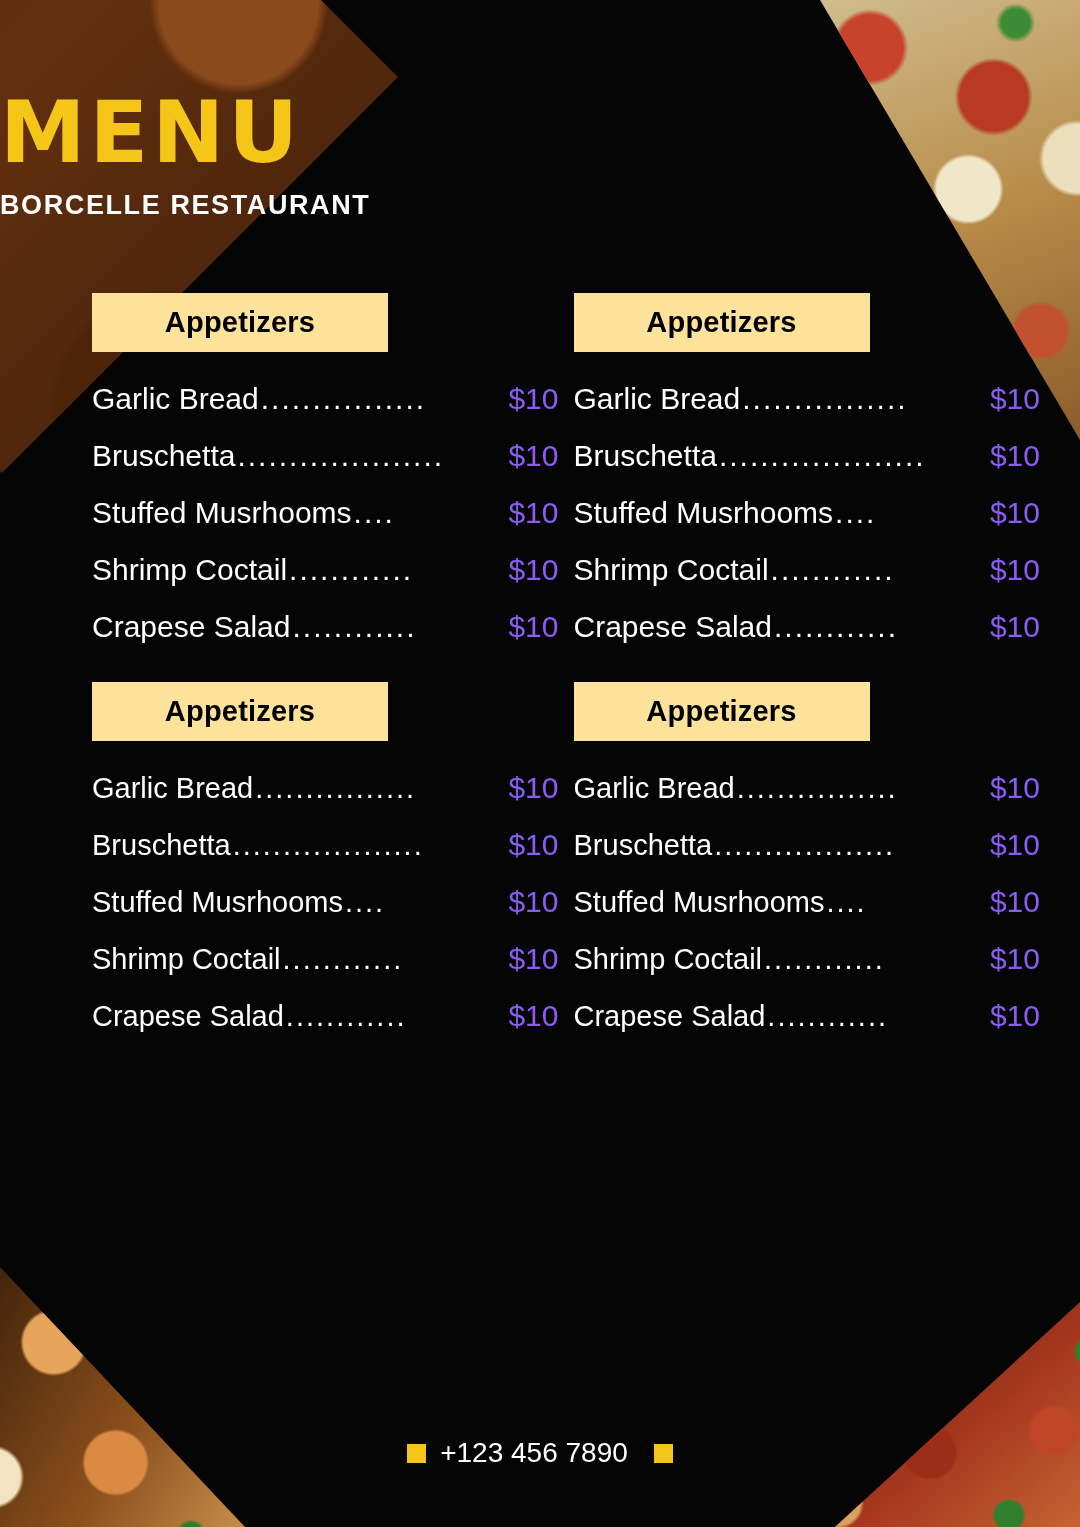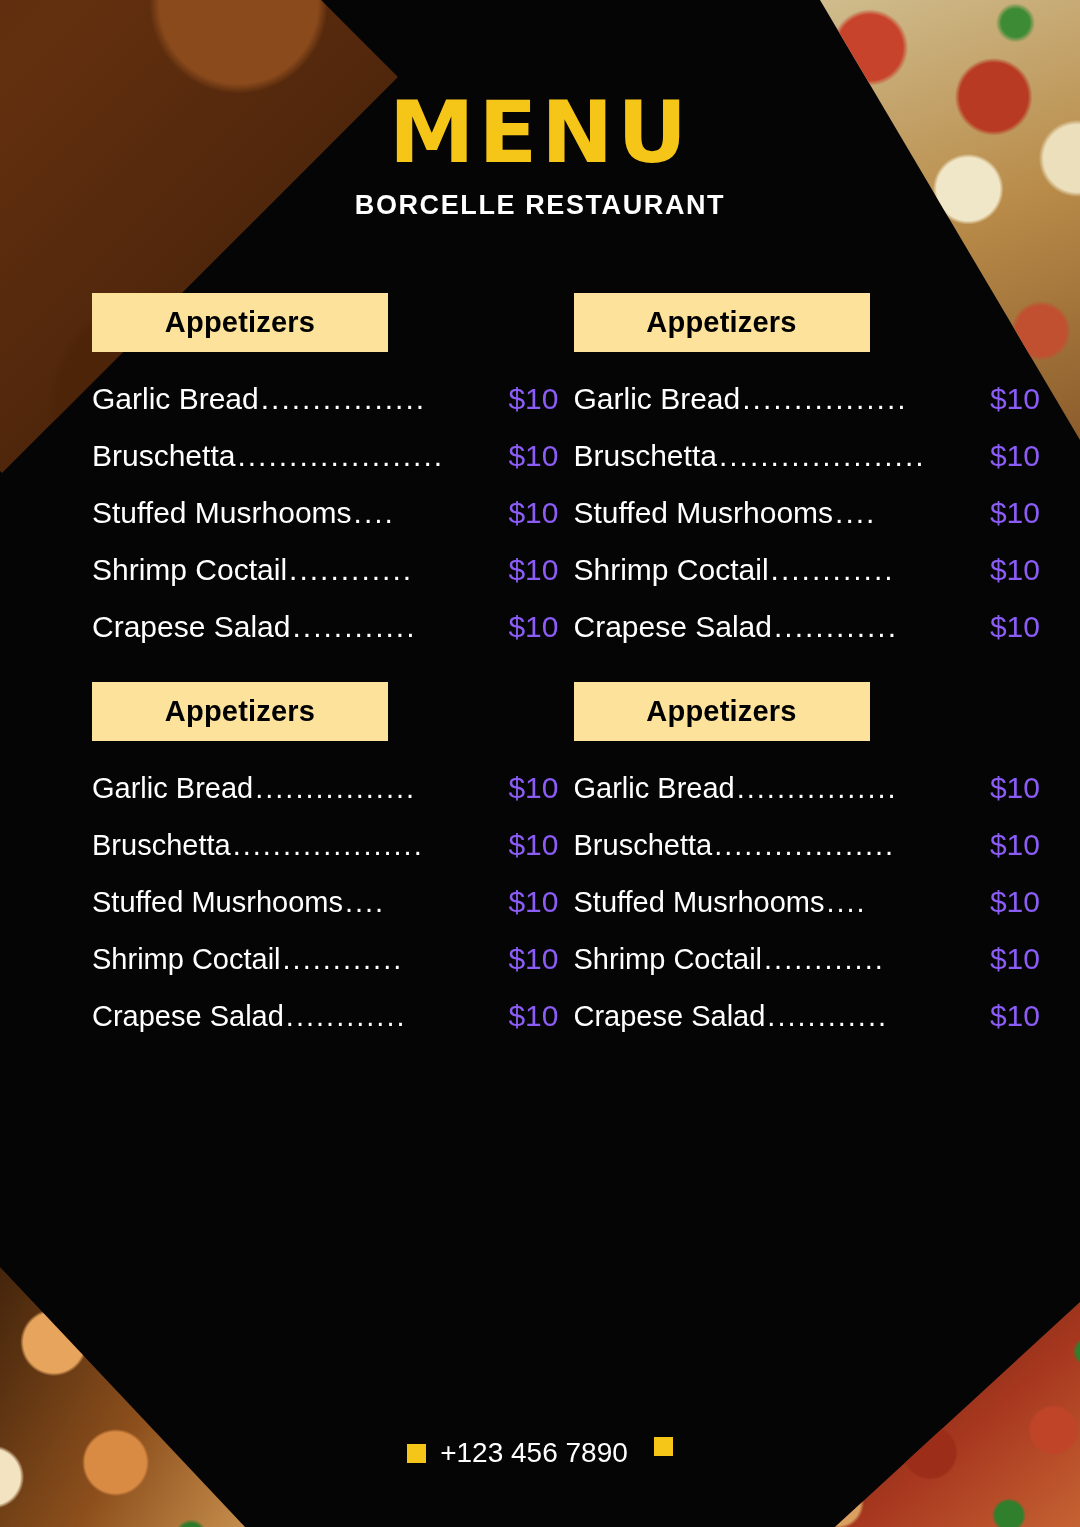--- a/index.html
+++ b/index.html
@@ -120,21 +120,20 @@
       radial-gradient(circle at 65% 82%, #2f7f2c 0 4%, transparent 5%),
       radial-gradient(circle at 88% 30%, #2f7f2c 0 3%, transparent 4%),
       linear-gradient(140deg, #4a1508 0%, #a8381f 55%, #d3763c 100%);
   }
 
   
   .header {
     position: relative;
     z-index: 5;
     padding-top: 92px;
-    text-align: center;
   }
 
   .menu-title {
     font-family: "DejaVu Sans", sans-serif;
     font-size: 86px;
     font-weight: 900;
     letter-spacing: 4px;
     color: #F5C518;
     line-height: 0.95;
   }
@@ -213,21 +212,21 @@
 
   
   .footer {
     position: absolute;
     left: 0;
     right: 0;
     bottom: 58px;
     z-index: 6;
     display: flex;
     justify-content: center;
-    align-items: flex-start;
+    align-items: center;
     gap: 26px;
     color: #FFFFFF;
     font-size: 28px;
     font-weight: 500;
   }
 
   .footer-item {
     display: flex;
     align-items: center;
     gap: 14px;

